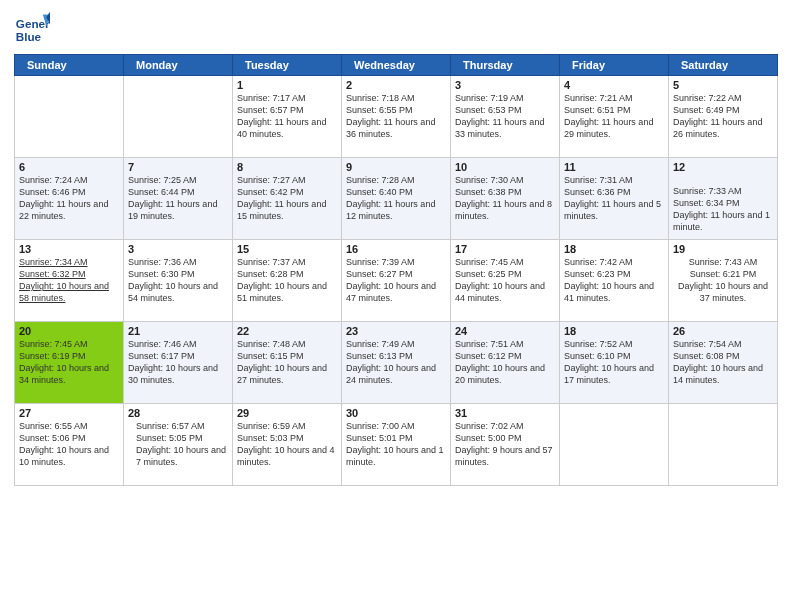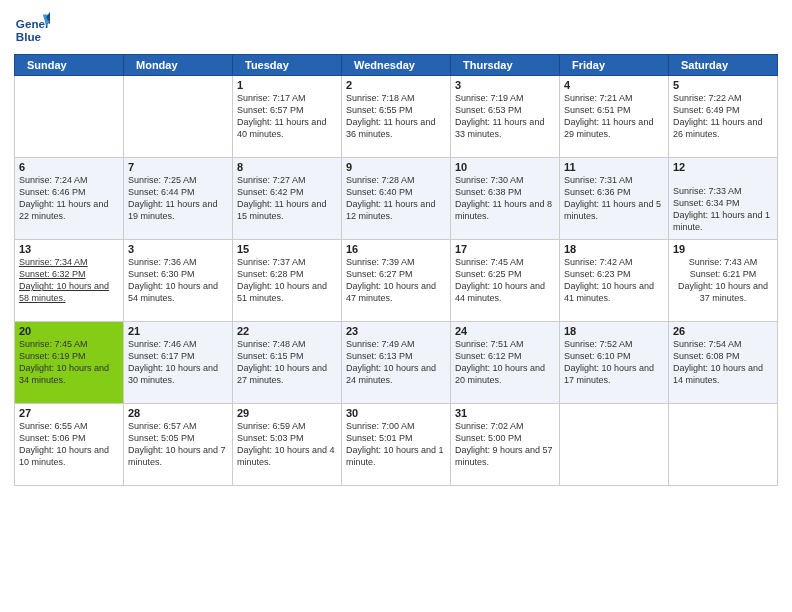--- a/index.html
+++ b/index.html
@@ -286,21 +286,21 @@
         </tr>
         <tr>
           <td>
             <span class="day-number">27</span>
             <div class="day-info" style="white-space: pre-line;">Sunrise: 6:55 AM
 Sunset: 5:06 PM
 Daylight: 10 hours and 10 minutes.</div>
           </td>
           <td>
             <span class="day-number">28</span>
-            <div class="day-info" style="white-space: pre-line;">Sunrise: 6:57 AM
+            <div class="day-info" style="white-space: pre-line; margin-left: 8px;">Sunrise: 6:57 AM
 Sunset: 5:05 PM
 Daylight: 10 hours and 7 minutes.</div>
           </td>
           <td>
             <span class="day-number">29</span>
             <div class="day-info" style="white-space: pre-line;">Sunrise: 6:59 AM
 Sunset: 5:03 PM
 Daylight: 10 hours and 4 minutes.</div>
           </td>
           <td>

